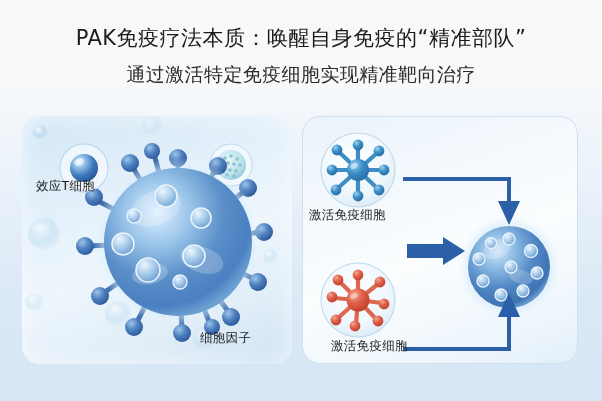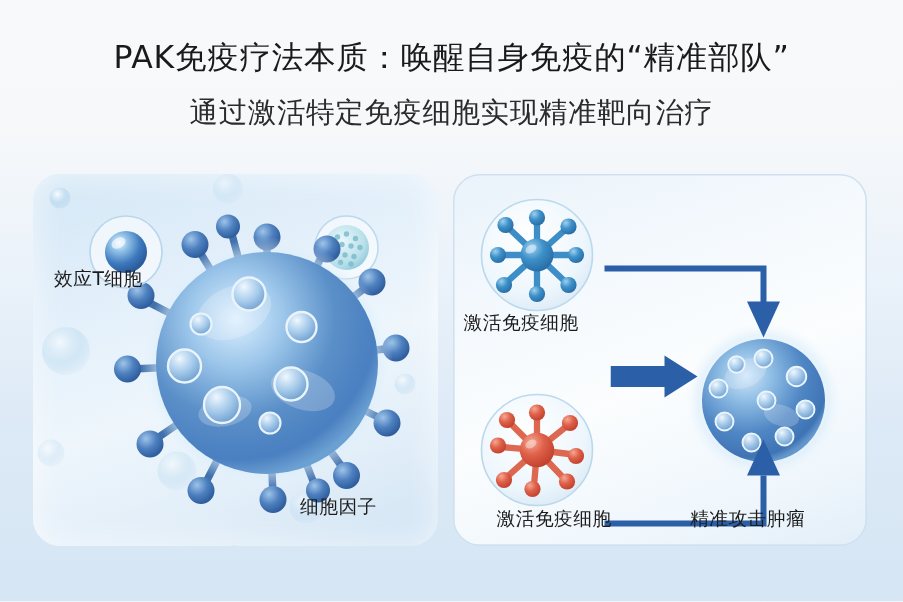--- a/index.html
+++ b/index.html
@@ -343,17 +343,16 @@
         <polygon points="0,9 36,9 36,2 58,16 36,30 36,23 0,23" fill="#2b5fa8"></polygon>
       </svg>
 
       <svg class="art" style="left:98px;top:160px;" width="130" height="80">
         <path d="M2,72 L108,72 L108,40" fill="none" stroke="#2b5fa8" stroke-width="4"></path>
         <polygon points="108,16 97,40 119,40" fill="#2b5fa8"></polygon>
       </svg>
 
       <span class="lbl" style="left:6px;top:90px;">激活免疫细胞</span>
       <span class="lbl" style="left:8px;top:221px;margin-left:20px;">激活免疫细胞</span>
-      <span class="lbl" style="left:157px;top:221px;">精准攻击肿瘤</span>
     </div>
   </div>
 
 </div>
 
 </body></html>

